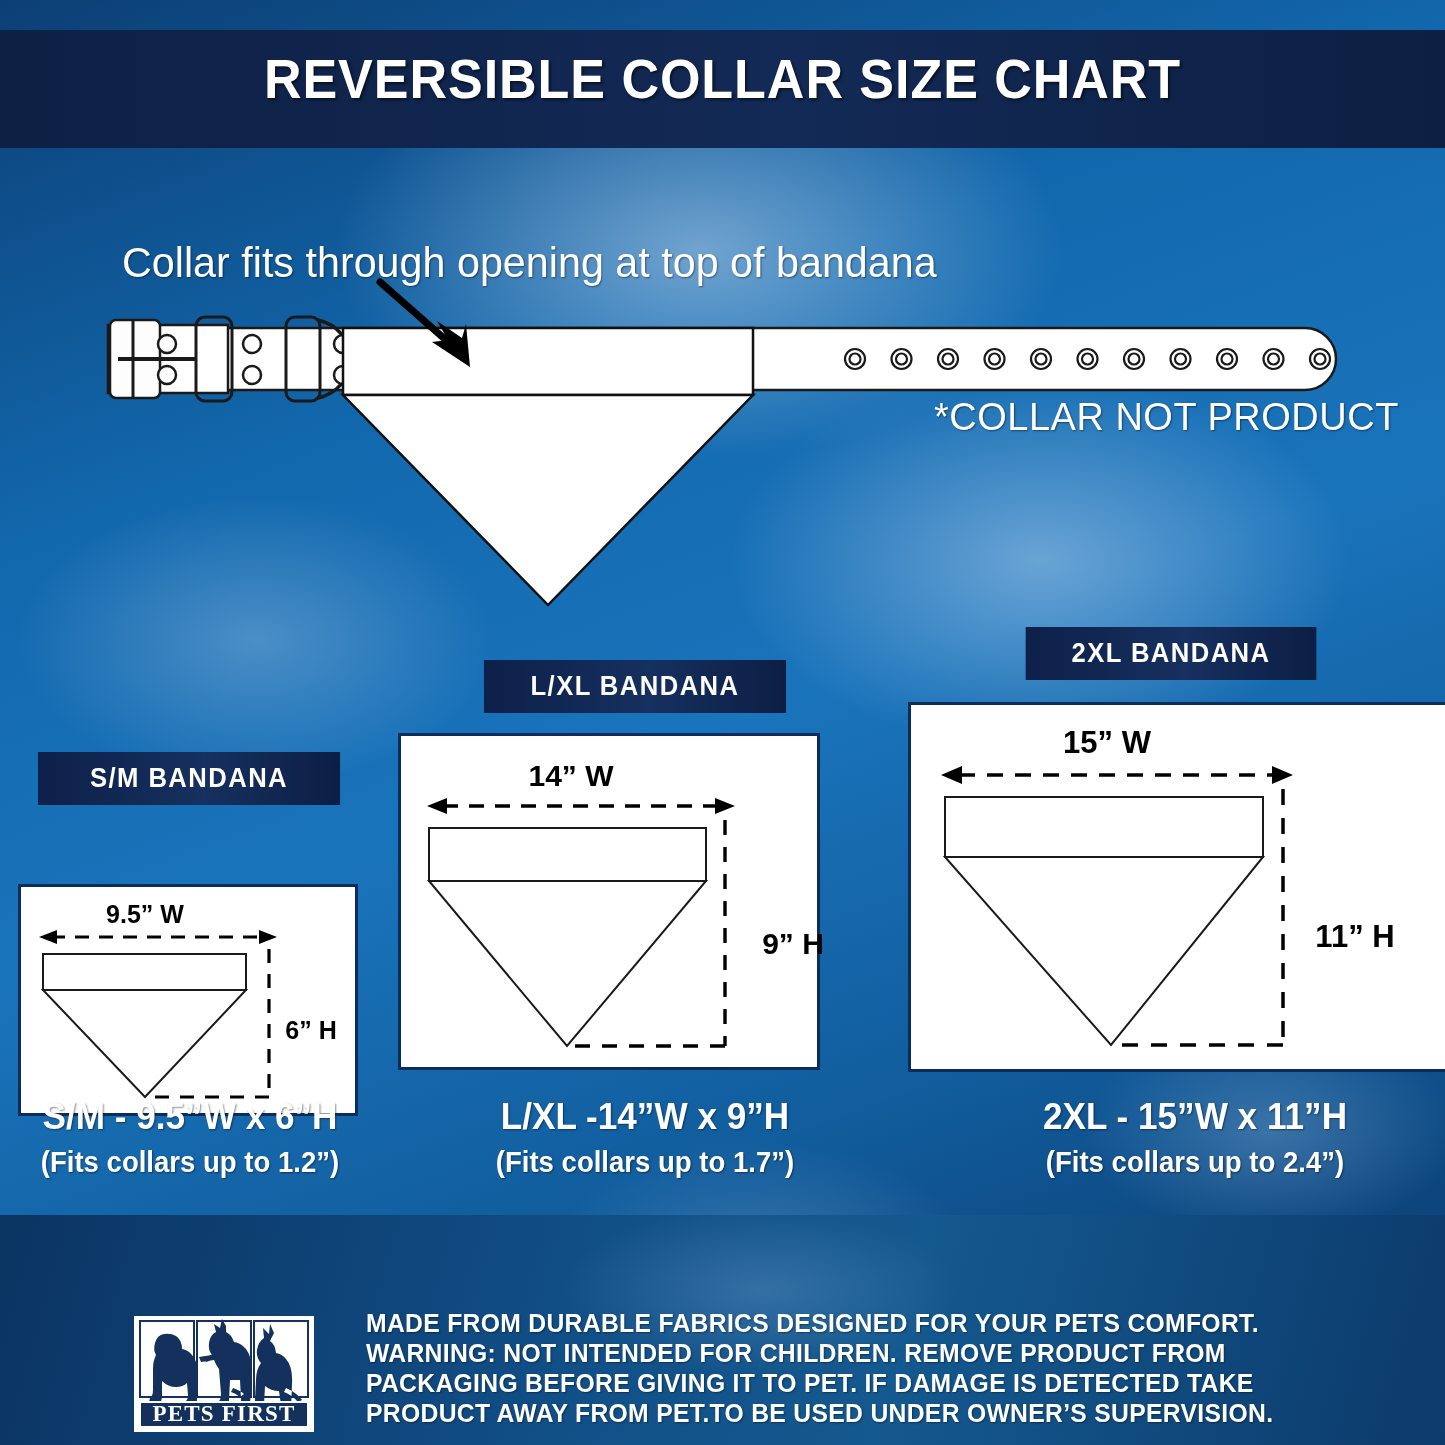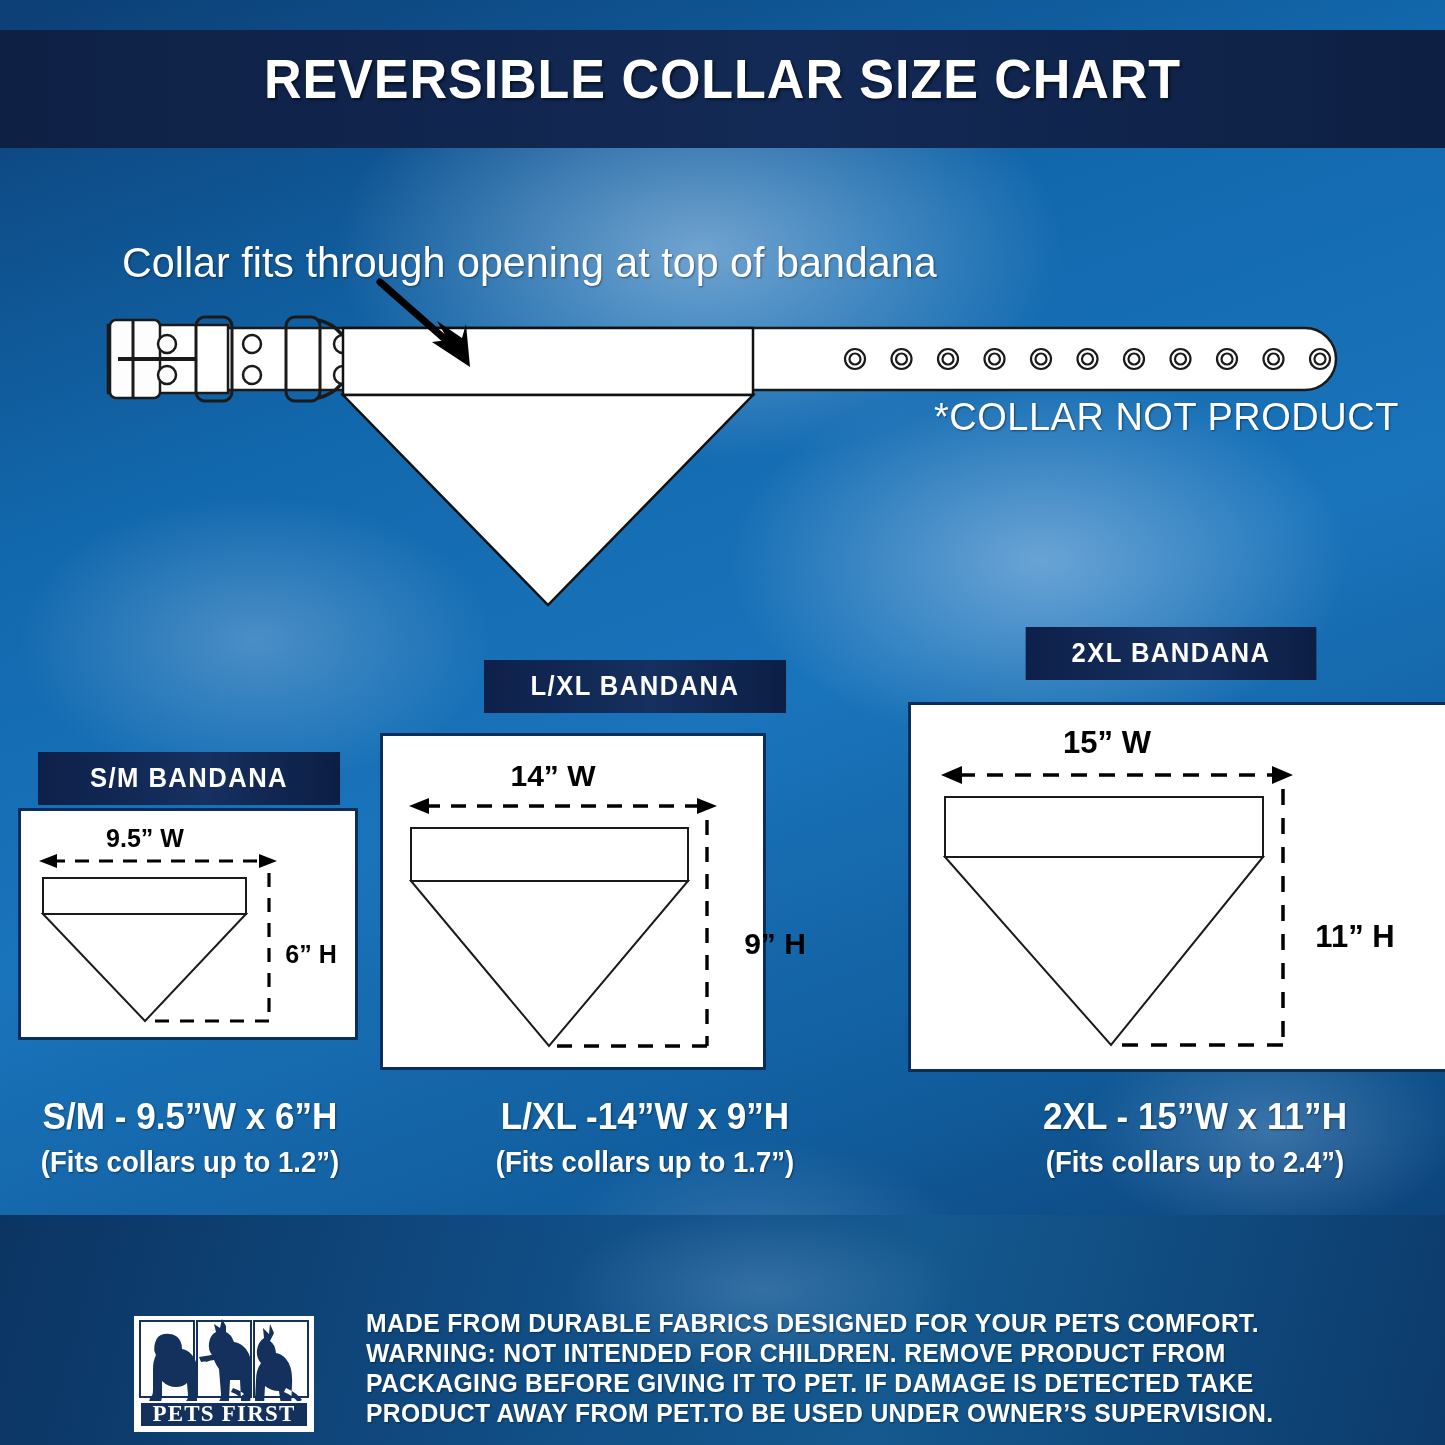--- a/index.html
+++ b/index.html
@@ -181,21 +181,21 @@
     <line x1="380" y1="62" x2="455" y2="128" stroke="#000" stroke-width="7" stroke-linecap="round"></line>
     <path d="M470,147 L432,122 L448,120 L437,101 L462,118 L466,104 Z" fill="#000"></path>
   </g>
 </svg>
 
 <div class="cap-note" id="not-included">*COLLAR NOT PRODUCT</div>
 
 <div class="size-label" style="left:30px; top:752px; width:318px; height:53px;">
   <span>S/M BANDANA</span>
 </div>
-<div class="panel" style="left:18px; top:808px; width:340px; height:232px;text-align:center;">
+<div class="panel" style="left:18px; top:884px; width:340px; height:232px;text-align:center;">
   <svg width="334" height="226" viewBox="0 0 334 226">
 
     <g stroke="#000" stroke-width="3.2" fill="none">
       <line x1="30" y1="50" x2="244" y2="50" stroke-dasharray="14 10"></line>
     </g>
     <path d="M18,50 L36,43 L36,57 Z" fill="#000"></path>
     <path d="M256,50 L238,43 L238,57 Z" fill="#000"></path>
 
     <g stroke="#000" stroke-width="3.2" fill="none">
       <line x1="248" y1="62" x2="248" y2="210" stroke-dasharray="14 11"></line>
@@ -209,21 +209,21 @@
     <text x="124" y="36" font-family="Liberation Sans, sans-serif" font-size="25" font-weight="bold" text-anchor="middle" fill="#000">9.5” W</text>
     <text x="290" y="152" font-family="Liberation Sans, sans-serif" font-size="25" font-weight="bold" text-anchor="middle" fill="#000">6” H</text>
   </svg>
 </div>
 <div class="cap-main" style="left:0px; top:1096px; width:380px;">S/M - 9.5”W x 6”H</div>
 <div class="cap-sub" style="left:0px; top:1146px; width:380px;">(Fits collars up to 1.2”)</div>
 
 <div class="size-label" style="left:476px; top:660px; width:318px; height:53px;">
   <span>L/XL BANDANA</span>
 </div>
-<div class="panel" style="left:380px; top:733px; width:386px; height:337px;">
+<div class="panel" style="left:398px; top:733px; width:422px; height:337px;">
   <svg width="456" height="331" viewBox="0 0 456 331">
     <g stroke="#000" stroke-width="3.4" fill="none">
       <line x1="42" y1="70" x2="318" y2="70" stroke-dasharray="15 11"></line>
     </g>
     <path d="M26,70 L46,62 L46,78 Z" fill="#000"></path>
     <path d="M334,70 L314,62 L314,78 Z" fill="#000"></path>
     <g stroke="#000" stroke-width="3.4" fill="none">
       <line x1="324" y1="84" x2="324" y2="310" stroke-dasharray="15 12"></line>
       <line x1="324" y1="310" x2="172" y2="310" stroke-dasharray="15 12"></line>
     </g>

